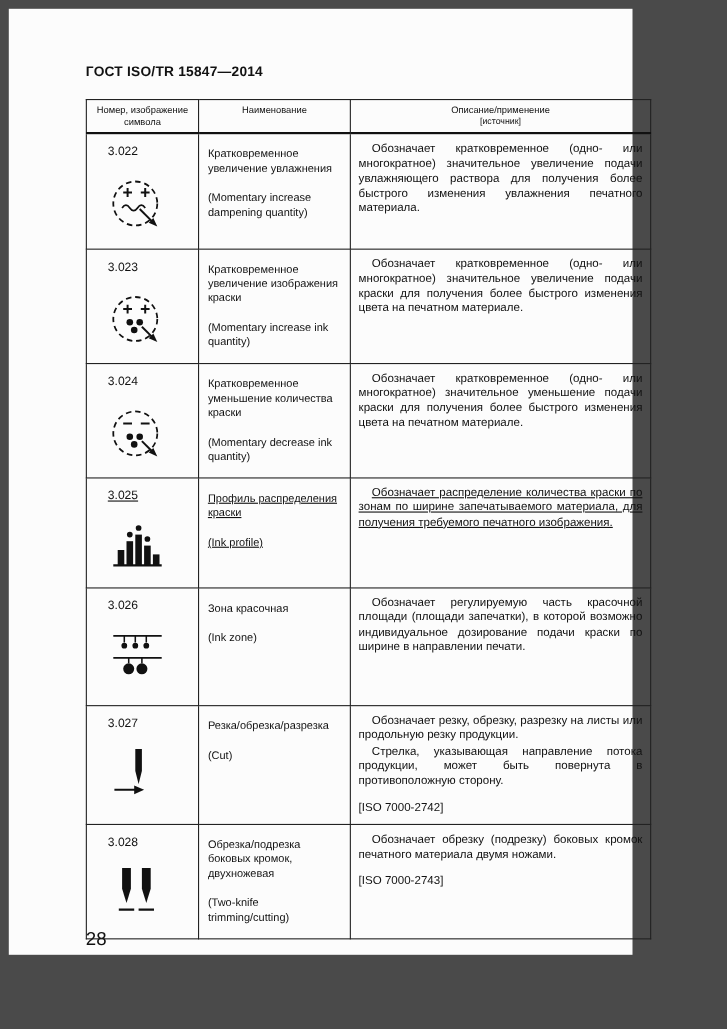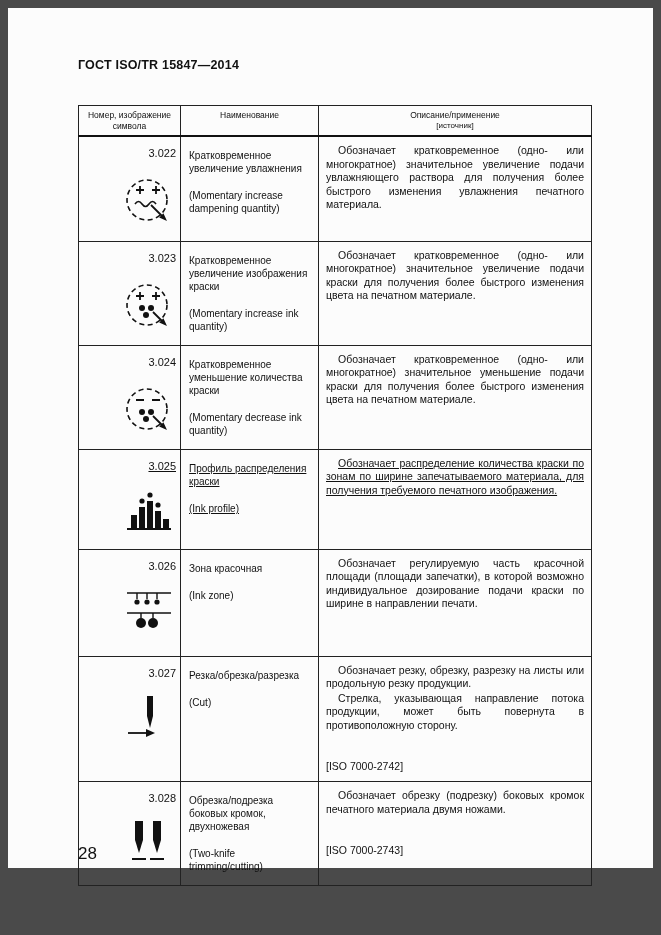--- a/index.html
+++ b/index.html
@@ -1,33 +1,33 @@
 <!DOCTYPE html>
 <html><head>
 <meta charset="utf-8">
 <style>
   * { margin:0; padding:0; box-sizing:border-box; }
   html,body { width:661px; height:935px; }
   body { background:#4a4a4a; font-family:"Liberation Sans", sans-serif; color:#111; }
-  .page { position:absolute; left:8px; top:8px; width:645px; height:860px; background:#fcfcfc; }
+  .page { position:absolute; left:8px; top:8px; width:567px; height:860px; background:#fcfcfc; }
   .doc-title { position:absolute; left:70px; top:50px; font-size:12.5px; font-weight:bold; letter-spacing:.2px; }
-  table.tbl { position:absolute; left:70px; top:97px; width:513px; border-collapse:collapse; table-layout:fixed; }
+  table.tbl { position:absolute; left:70px; top:82px; width:513px; border-collapse:collapse; table-layout:fixed; }
   .tbl th, .tbl td { border:1px solid #222; vertical-align:top; }
   .tbl thead th { font-weight:normal; font-size:8.5px; text-align:center; padding:4px 3px; height:30px;
                   border-bottom:2px solid #111; line-height:1.25; }
   .hdr-src { font-size:8px; display:block; }
   col.c1 { width:102px; } col.c2 { width:138px; } col.c3 { width:273px; }
-  td.num-cell { text-align:right; padding:10px 4px 8px; }
+  td.num-cell { text-align:left; padding:10px 19px 8px; }
   .sym-number { font-size:11px; }
   .sym-wrap { margin-top:14px; }
   td.name-cell { text-align:left; font-size:10px; line-height:1.3; padding:12px 8px; }
   .name-en { margin-top:14px; }
   td.desc-cell { font-size:10.5px; line-height:1.28; text-align:justify; padding:7px 7px 7px 7px; }
   .desc-cell p { text-indent:12px; margin-bottom:1px; }
-  .desc-cell p.src { text-indent:0; margin-top:28px; }
+  .desc-cell p.src { text-indent:0; margin-top:11px; }
   tr.r1 td{height:105px;} tr.r2 td{height:99px;} tr.r3 td{height:99px;margin-top:44px;} tr.r4 td{height:100px;text-decoration:underline;}
   tr.r5 td{height:107px;} tr.r6 td{height:101px;} tr.r7 td{height:102px;}
   .page-num { position:absolute; left:70px; top:836px; font-size:17px; }
   svg { display:inline-block; }
 </style>
 </head>
 <body>
 
 <div class="page">
 

